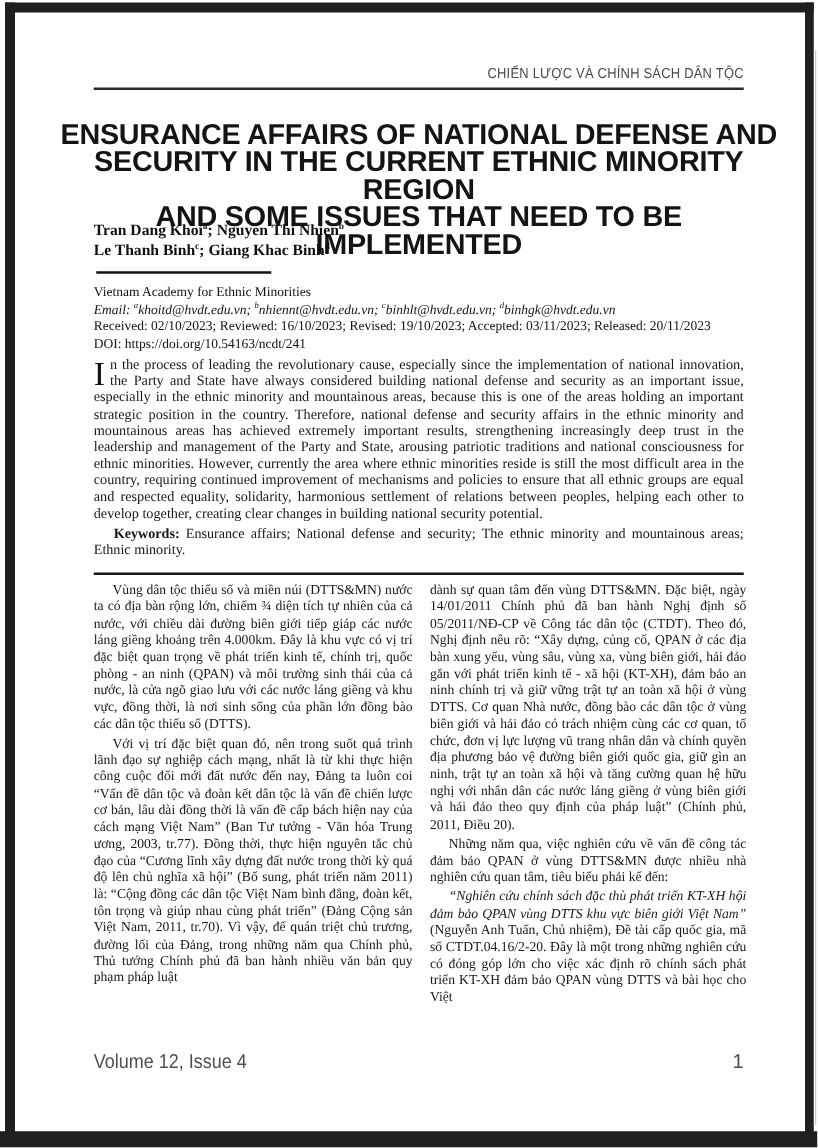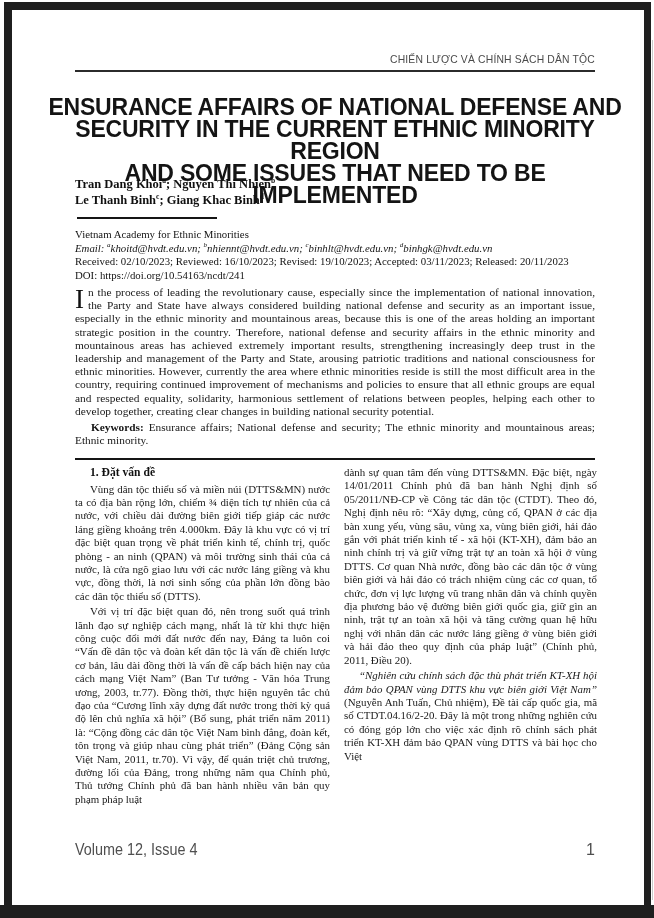--- a/index.html
+++ b/index.html
@@ -94,26 +94,26 @@
 
 <div class="abstract-wrap">
   <p class="abstract-para"><span class="dropcap">I</span><span>n the process of leading the revolutionary cause, especially since the implementation of national innovation, the Party and State have always considered building national defense and security as an important issue, especially in the ethnic minority and mountainous areas, because this is one of the areas holding an important strategic position in the country. Therefore, national defense and security affairs in the ethnic minority and mountainous areas has achieved extremely important results, strengthening increasingly deep trust in the leadership and management of the Party and State, arousing patriotic traditions and national consciousness for ethnic minorities. However, currently the area where ethnic minorities reside is still the most difficult area in the country, requiring continued improvement of mechanisms and policies to ensure that all ethnic groups are equal and respected equality, solidarity, harmonious settlement of relations between peoples, helping each other to develop together, creating clear changes in building national security potential.</span></p>
   <p class="keywords"><span class="kw-label">Keywords:</span><span> Ensurance affairs; National defense and security; The ethnic minority and mountainous areas; Ethnic minority.</span></p>
 </div>
 
 <div class="body-rule"></div>
 
 <div class="columns">
   <div class="col col-left">
-      <h3 class="sec-heading">1. Đặt vấn đề</h3>
       <p class="body-para indent">Vùng dân tộc thiểu số và miền núi (DTTS&amp;MN) nước ta có địa bàn rộng lớn, chiếm ¾ diện tích tự nhiên của cả nước, với chiều dài đường biên giới tiếp giáp các nước láng giềng khoảng trên 4.000km. Đây là khu vực có vị trí đặc biệt quan trọng về phát triển kinh tế, chính trị, quốc phòng - an ninh (QPAN) và môi trường sinh thái của cả nước, là cửa ngõ giao lưu với các nước láng giềng và khu vực, đồng thời, là nơi sinh sống của phần lớn đồng bào các dân tộc thiểu số (DTTS).</p>
       <p class="body-para indent">Với vị trí đặc biệt quan đó, nên trong suốt quá trình lãnh đạo sự nghiệp cách mạng, nhất là từ khi thực hiện công cuộc đổi mới đất nước đến nay, Đảng ta luôn coi “Vấn đề dân tộc và đoàn kết dân tộc là vấn đề chiến lược cơ bản, lâu dài đồng thời là vấn đề cấp bách hiện nay của cách mạng Việt Nam” (Ban Tư tưởng - Văn hóa Trung ương, 2003, tr.77). Đồng thời, thực hiện nguyên tắc chủ đạo của “Cương lĩnh xây dựng đất nước trong thời kỳ quá độ lên chủ nghĩa xã hội” (Bổ sung, phát triển năm 2011) là: “Cộng đồng các dân tộc Việt Nam bình đẳng, đoàn kết, tôn trọng và giúp nhau cùng phát triển” (Đảng Cộng sản Việt Nam, 2011, tr.70). Vì vậy, để quán triệt chủ trương, đường lối của Đảng, trong những năm qua Chính phủ, Thủ tướng Chính phủ đã ban hành nhiều văn bản quy phạm pháp luật</p>
     </div>
   <div class="col col-right">
       <p class="body-para">dành sự quan tâm đến vùng DTTS&amp;MN. Đặc biệt, ngày 14/01/2011 Chính phủ đã ban hành Nghị định số 05/2011/NĐ-CP về Công tác dân tộc (CTDT). Theo đó, Nghị định nêu rõ: “Xây dựng, củng cố, QPAN ở các địa bàn xung yếu, vùng sâu, vùng xa, vùng biên giới, hải đảo gắn với phát triển kinh tế - xã hội (KT-XH), đảm bảo an ninh chính trị và giữ vững trật tự an toàn xã hội ở vùng DTTS. Cơ quan Nhà nước, đồng bào các dân tộc ở vùng biên giới và hải đảo có trách nhiệm cùng các cơ quan, tổ chức, đơn vị lực lượng vũ trang nhân dân và chính quyền địa phương bảo vệ đường biên giới quốc gia, giữ gìn an ninh, trật tự an toàn xã hội và tăng cường quan hệ hữu nghị với nhân dân các nước láng giềng ở vùng biên giới và hải đảo theo quy định của pháp luật” (Chính phủ, 2011, Điều 20).</p>
+      <p class="body-para indent">Những năm qua, việc nghiên cứu về vấn đề công tác đảm bảo QPAN ở vùng DTTS&amp;MN được nhiều nhà nghiên cứu quan tâm, tiêu biểu phải kể đến:</p>
       <p class="body-para indent"><em>“Nghiên cứu chính sách đặc thù phát triển KT-XH hội đảm bảo QPAN vùng DTTS khu vực biên giới Việt Nam”</em><span> (Nguyễn Anh Tuấn, Chủ nhiệm), Đề tài cấp quốc gia, mã số CTDT.04.16/2-20. Đây là một trong những nghiên cứu có đóng góp lớn cho việc xác định rõ chính sách phát triển KT-XH đảm bảo QPAN vùng DTTS và bài học cho Việt</span></p>
     </div>
 </div>
 
 <div class="footer">
   <span class="vol">Volume 12, Issue 4</span>
   <span>1</span>
 </div>
 
 </body></html>

